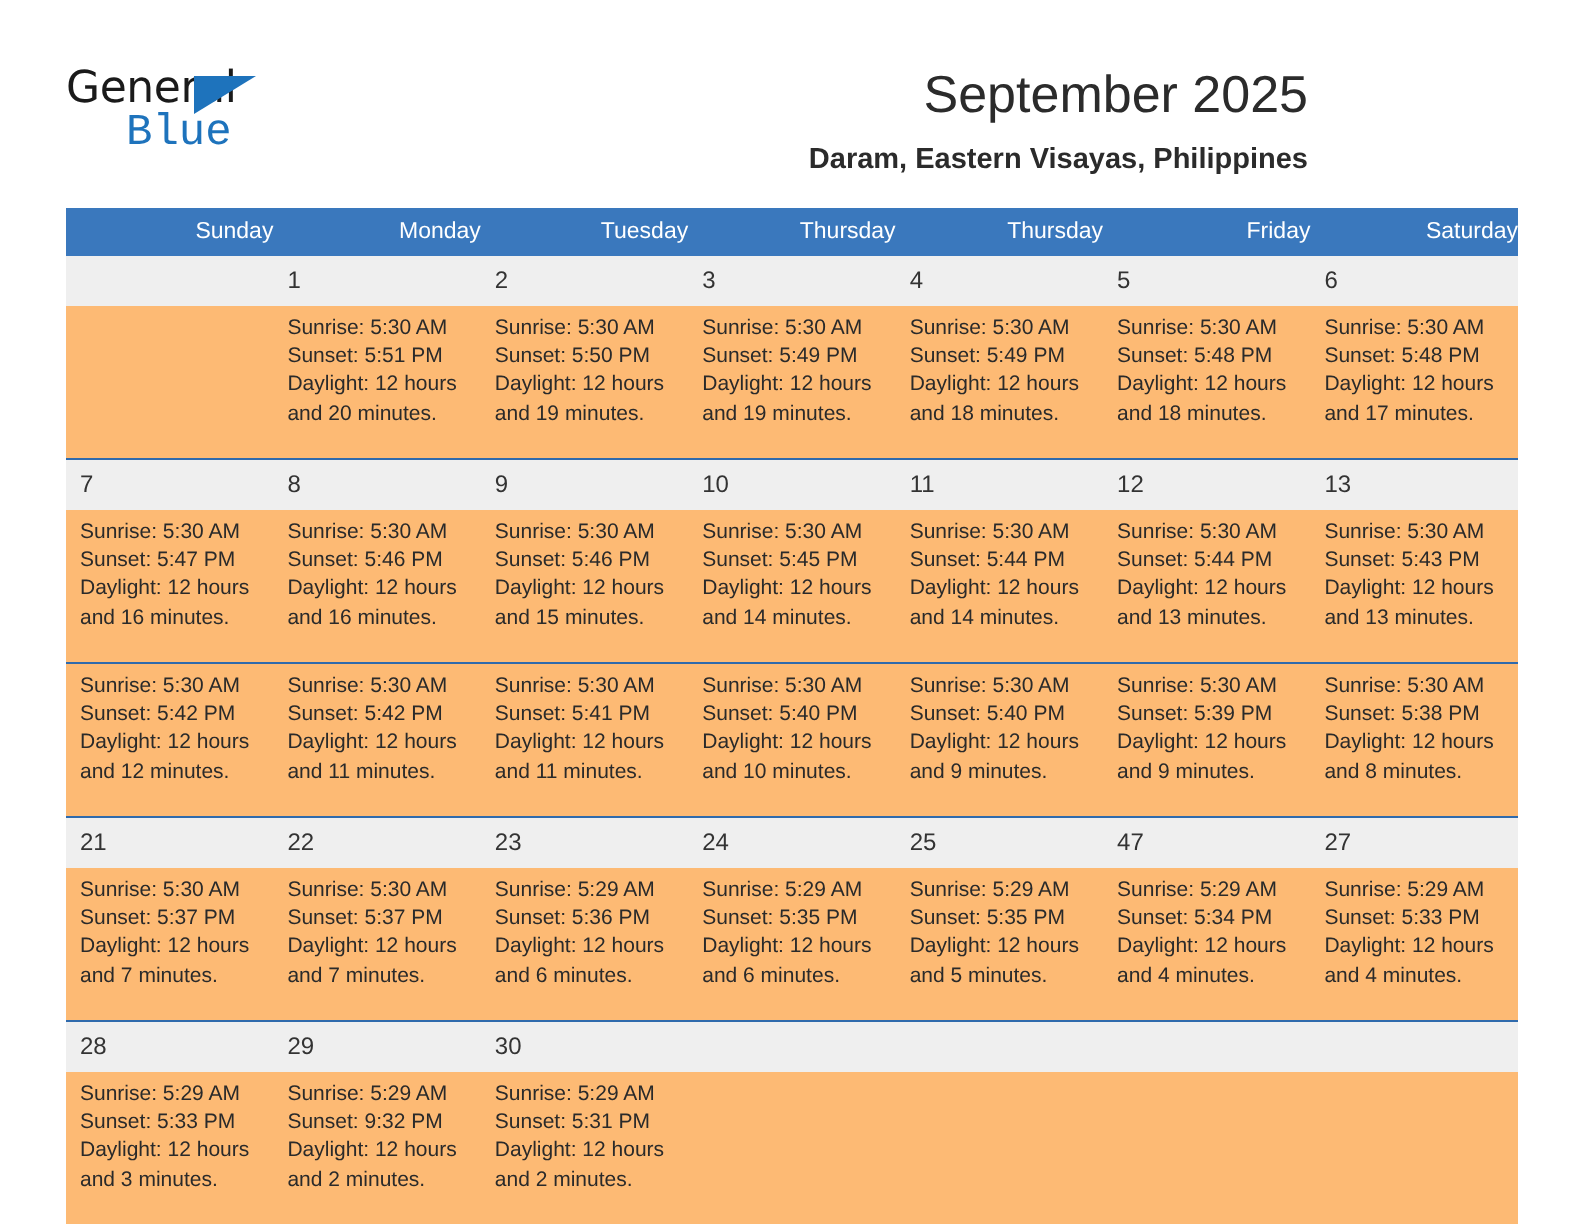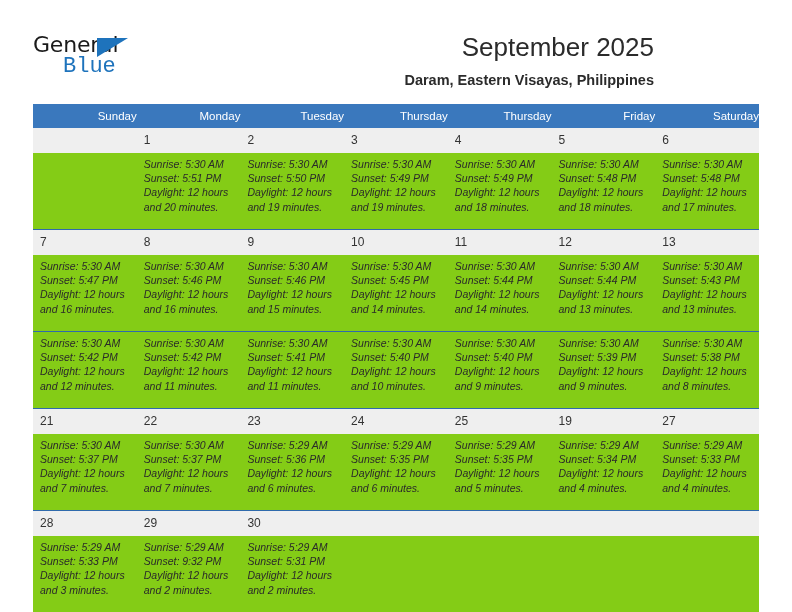--- a/index.html
+++ b/index.html
@@ -129,29 +129,28 @@
     font-size: 12px;
     color: #333333;
     padding: 5px 0 5px 7px;
     line-height: 15px;
     height: 15px;
     vertical-align: top;
     border: none;
   }
 
   .info-row td {
-    background: #84cc16;
+    background: #fdba74;
     font-size: 10.5px;
     color: #2a2a2a;
     padding: 4px 8px 10px 7px;
     line-height: 14.2px;
     vertical-align: top;
     border: none;
     height: 62px;
-    font-style: italic;
   }
 
   .info-row td .line {
     display: block;
     white-space: nowrap;
   }
 </style>
 </head>
 <body>
 
@@ -348,21 +347,21 @@
 
         <tr class="week-sep">
           <td colspan="7"></td>
         </tr>
         <tr class="daynum-row">
           <td>21</td>
           <td>22</td>
           <td>23</td>
           <td>24</td>
           <td>25</td>
-          <td>19</td>
+          <td>47</td>
           <td>27</td>
         </tr>
         <tr class="info-row">
           <td>
             <span class="line">Sunrise: 5:30 AM</span>
             <span class="line">Sunset: 5:37 PM</span>
             <span class="line">Daylight: 12 hours</span>
             <span class="line">and 7 minutes.</span>
           </td>
           <td>

